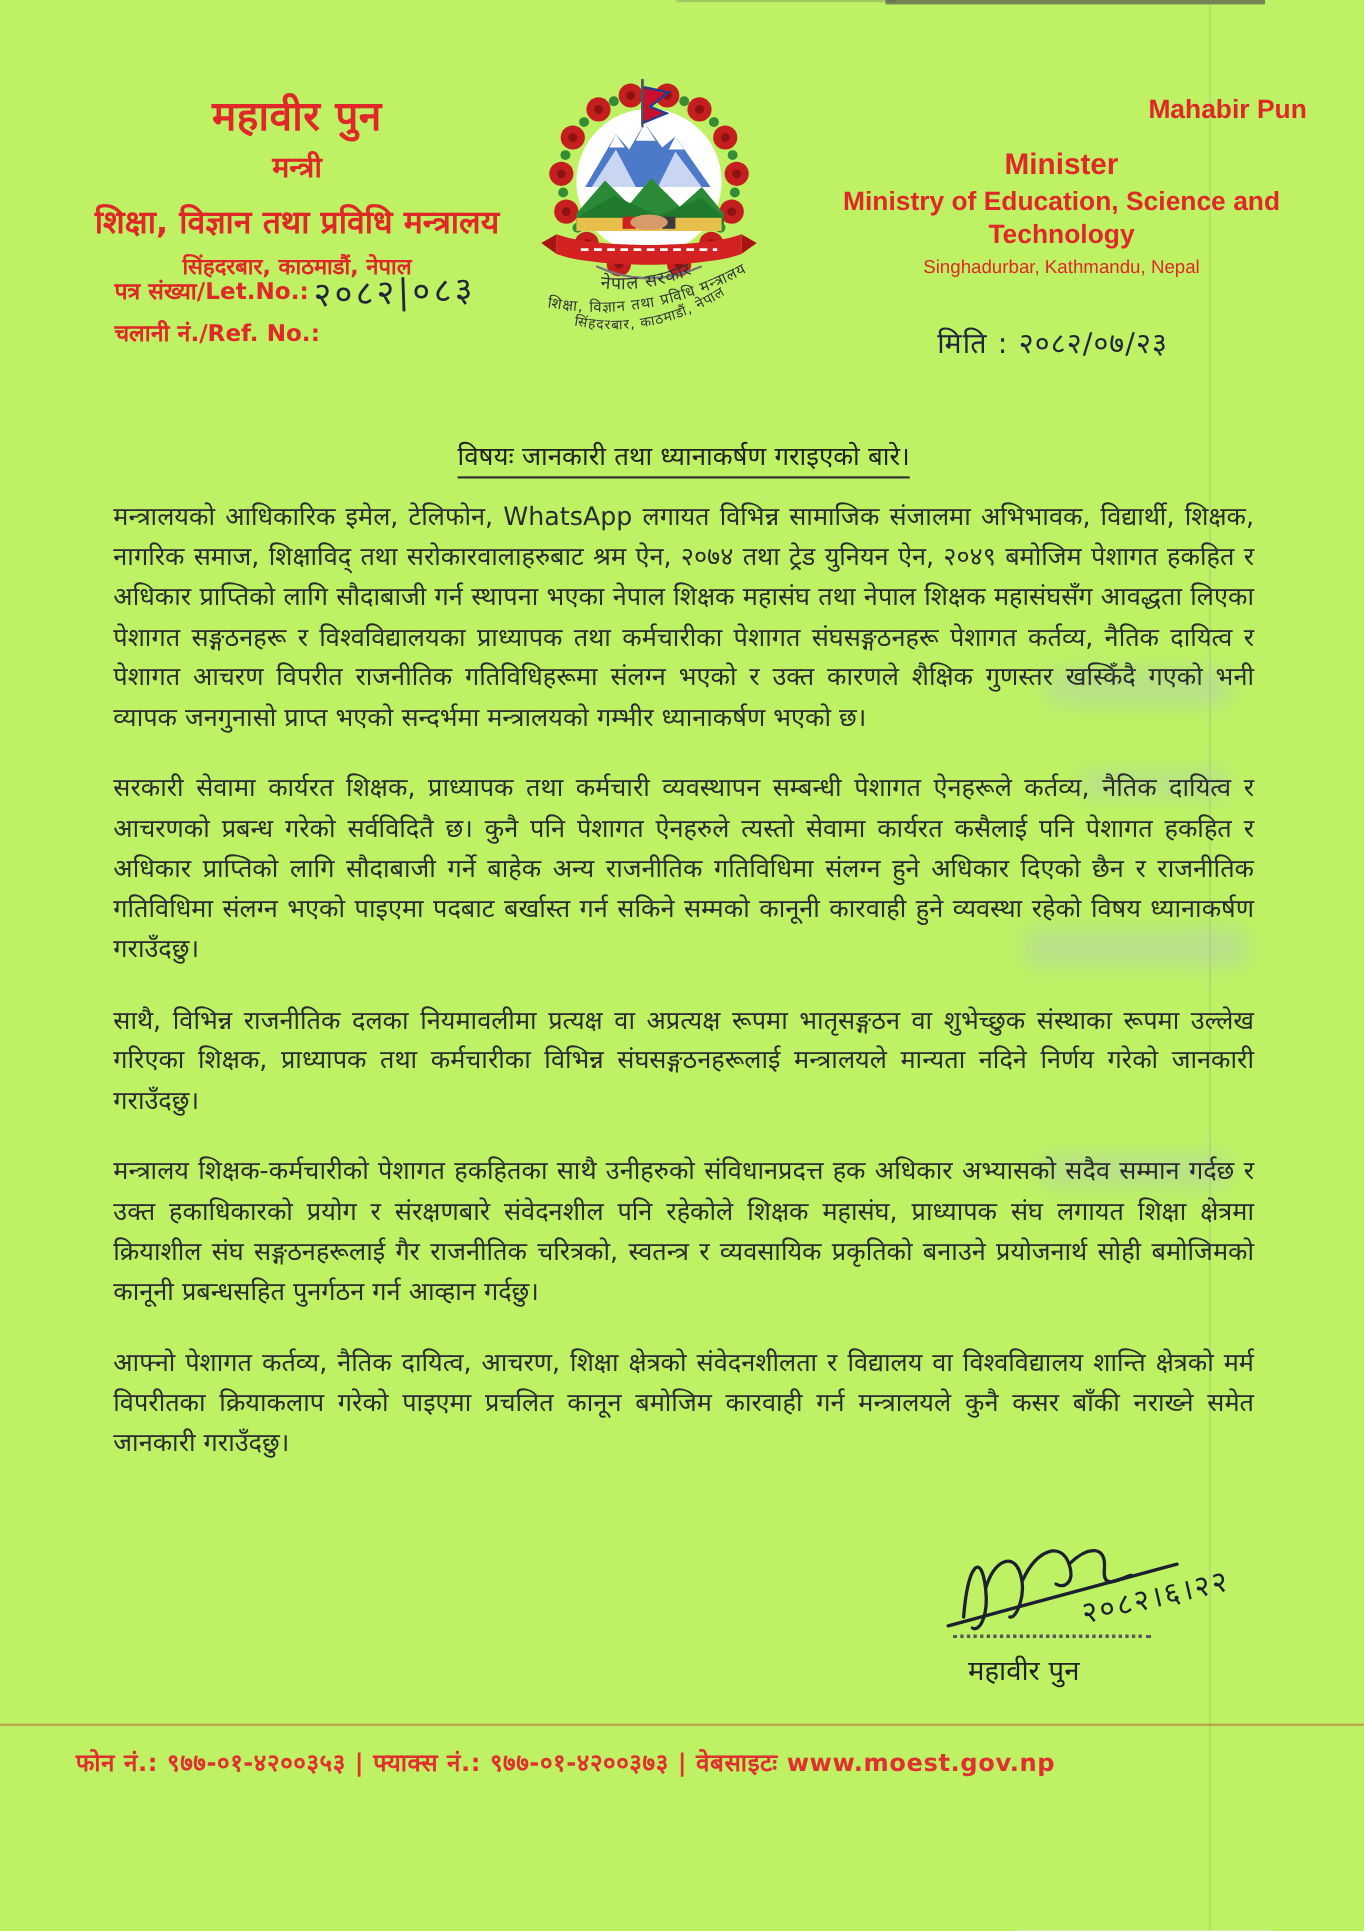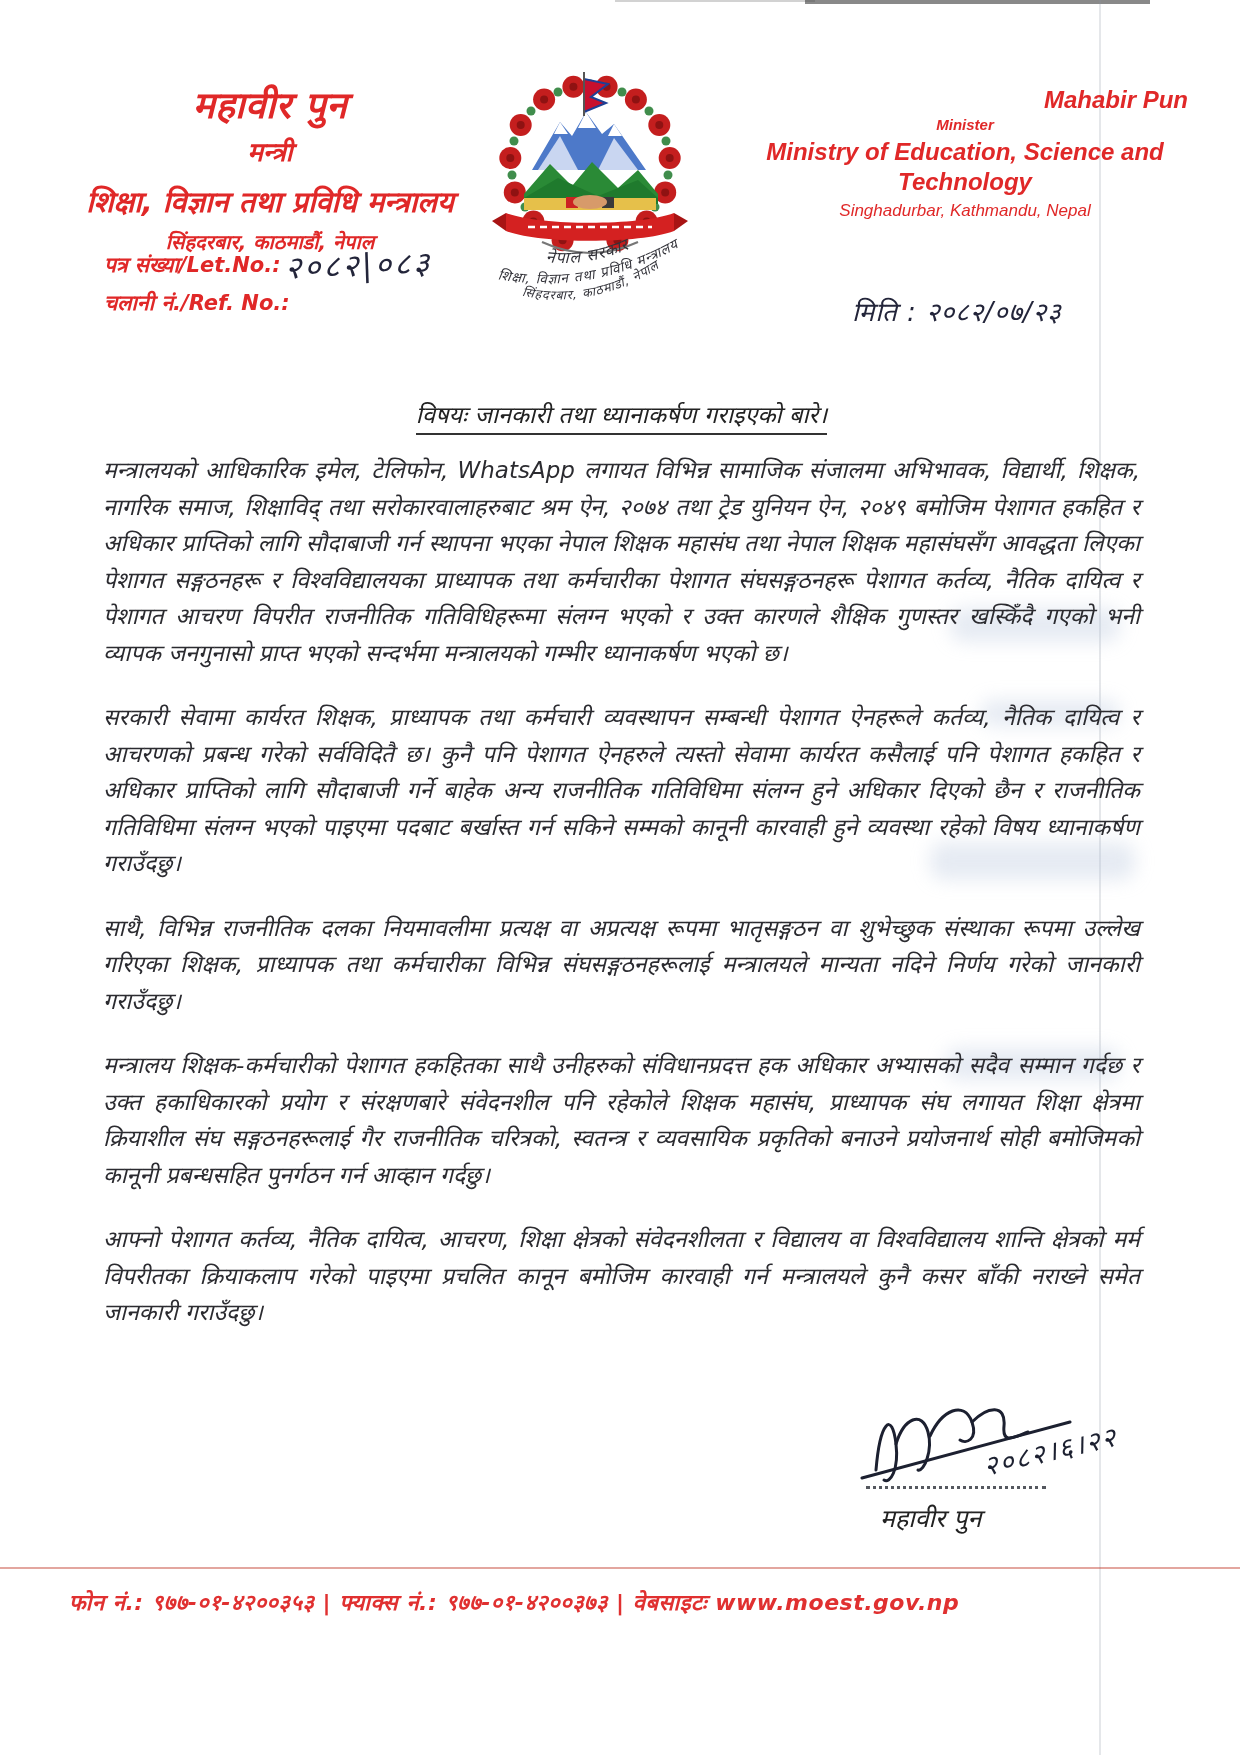--- a/index.html
+++ b/index.html
@@ -1,45 +1,44 @@
 <!DOCTYPE html>
 <html><head>
 <meta charset="utf-8">
 <style>
   html,body{margin:0;padding:0;background:#e8e8e8;}
   .page{
     position:relative;
     width:1240px;height:1755px;
     margin:0 auto;
-    background:#ffffff;
+    background:#bef264;
     overflow:hidden;
     font-family:"DejaVu Sans",sans-serif;
     color:#2b2b30;
-    font-style:italic;
   }
   
   .artifact{position:absolute;pointer-events:none;}
   .top-streak{left:805px;top:0;width:345px;height:4px;background:#4a4a4a;opacity:.65;}
   .top-streak2{left:615px;top:0;width:200px;height:2px;background:#4a4a4a;opacity:.25;}
   .right-scanline{left:1099px;top:0;width:2px;height:1755px;background:#8a90a0;opacity:.22;}
   .smudge{background:rgba(173,190,214,.30);filter:blur(9px);border-radius:14px;}
   .sm1{left:950px;top:608px;width:170px;height:34px;}
   .sm2{left:930px;top:842px;width:205px;height:38px;}
   .sm3{left:945px;top:1048px;width:175px;height:32px;}
   .sm4{left:980px;top:700px;width:140px;height:26px;}
   
   .hdr-left{position:absolute;left:52px;top:78px;width:436px;text-align:center;color:#e02828;}
   .hdr-left .name{font-size:37px;font-weight:bold;letter-spacing:.5px;}
   .hdr-left .title{font-size:26px;font-weight:bold;margin-top:4px;}
   .hdr-left .ministry{font-size:29px;font-weight:bold;margin-top:12px;}
   .hdr-left .addr{font-size:20px;font-weight:600;margin-top:8px;}
   .hdr-right{position:absolute;left:742px;top:86px;width:446px;text-align:center;color:#e02828;
              font-family:"Liberation Sans",sans-serif;}
   .hdr-right .name{font-size:24px;font-weight:bold;text-align:right;}
-  .hdr-right .title{font-size:15px;font-weight:bold;margin-top:2px;}
+  .hdr-right .title{font-size:27px;font-weight:bold;margin-top:20px;}
   .hdr-right .ministry{font-size:24px;font-weight:bold;margin-top:4px;line-height:30px;}
   .hdr-right .addr{font-size:17px;margin-top:4px;}
   .emblem{position:absolute;left:478px;top:70px;width:224px;height:244px;}
   
   .meta-letno{position:absolute;left:104px;top:243px;font-size:21px;font-weight:bold;color:#e02828;white-space:nowrap;}
   .meta-letno .hand{display:inline-block;font-weight:normal;color:#23253a;font-size:31px;
                     letter-spacing:3px;transform:rotate(-2deg);vertical-align:-4px;margin-left:4px;}
   .meta-refno{position:absolute;left:104px;top:288px;font-size:21px;font-weight:bold;color:#e02828;}
   .meta-date{position:absolute;left:852px;top:293px;font-size:26px;color:#23253a;letter-spacing:1px;white-space:nowrap;}
   

